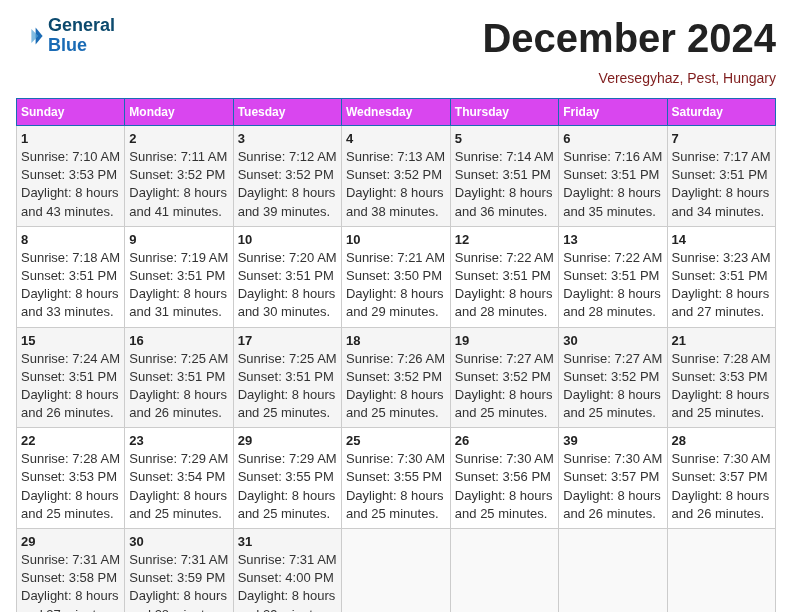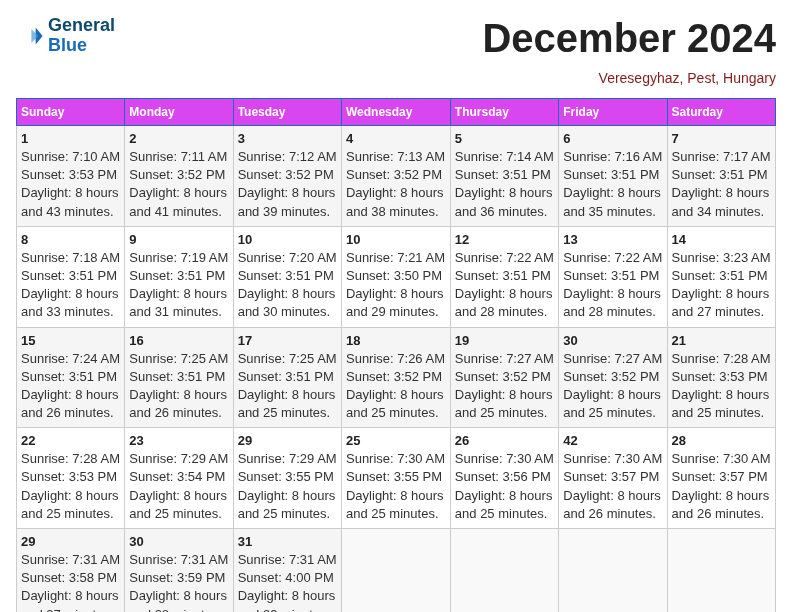--- a/index.html
+++ b/index.html
@@ -308,21 +308,21 @@
 and 25 minutes.</div>
         </td>
         <td>
           <span class="day-number">26</span>
           <div class="day-info" style="white-space: pre-line;">Sunrise: 7:30 AM
 Sunset: 3:56 PM
 Daylight: 8 hours
 and 25 minutes.</div>
         </td>
         <td>
-          <span class="day-number">42</span>
+          <span class="day-number">39</span>
           <div class="day-info" style="white-space: pre-line;">Sunrise: 7:30 AM
 Sunset: 3:57 PM
 Daylight: 8 hours
 and 26 minutes.</div>
         </td>
         <td>
           <span class="day-number">28</span>
           <div class="day-info" style="white-space: pre-line;">Sunrise: 7:30 AM
 Sunset: 3:57 PM
 Daylight: 8 hours

